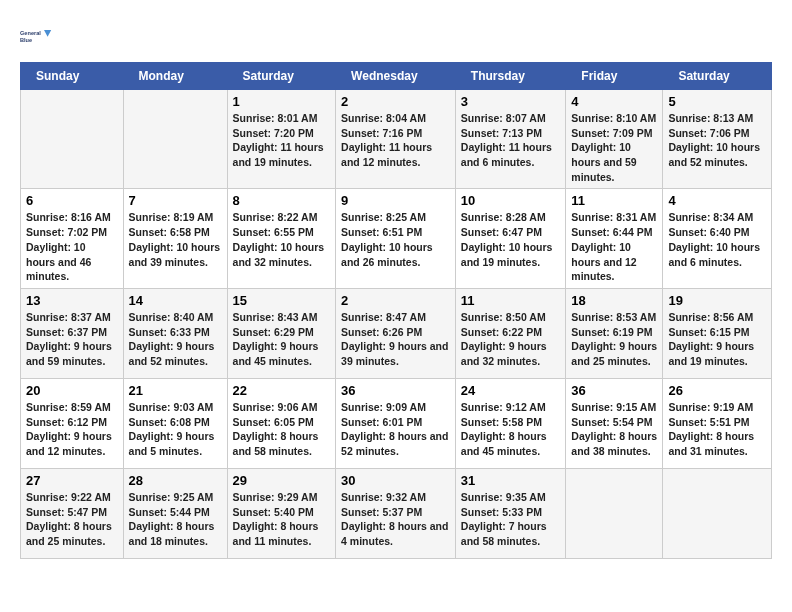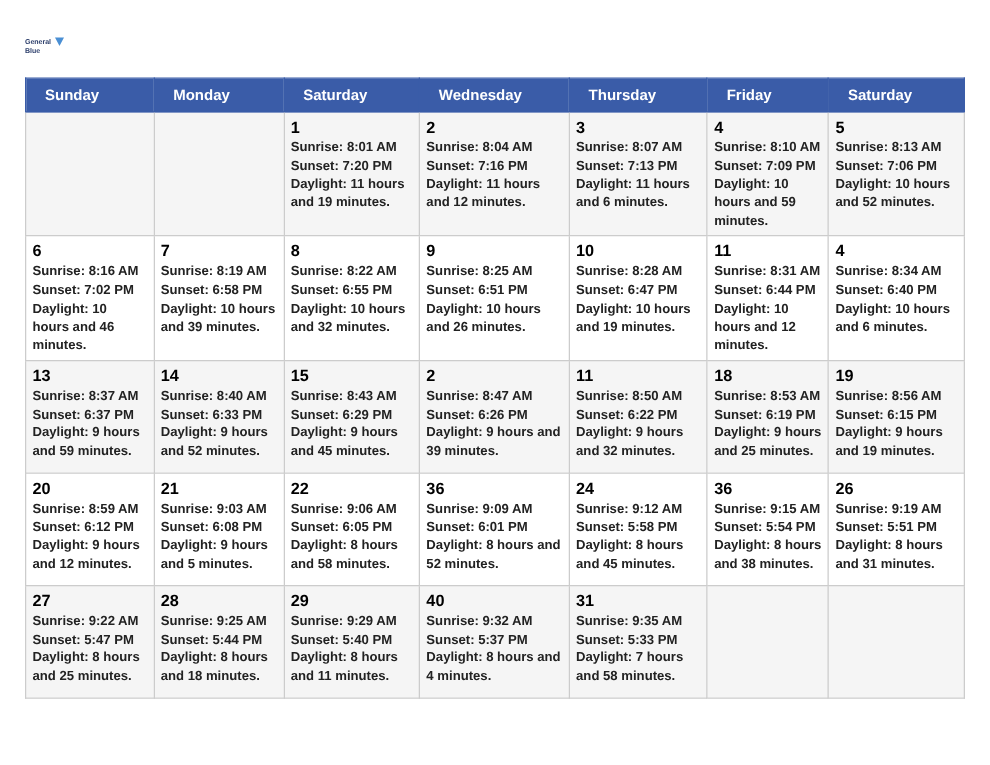--- a/index.html
+++ b/index.html
@@ -227,21 +227,21 @@
         </td>
         <td>
           <div class="day-number">28</div>
           <div class="day-info">Sunrise: 9:25 AM<br>Sunset: 5:44 PM<br>Daylight: 8 hours and 18 minutes.</div>
         </td>
         <td>
           <div class="day-number">29</div>
           <div class="day-info">Sunrise: 9:29 AM<br>Sunset: 5:40 PM<br>Daylight: 8 hours and 11 minutes.</div>
         </td>
         <td>
-          <div class="day-number">40</div>
+          <div class="day-number">30</div>
           <div class="day-info">Sunrise: 9:32 AM<br>Sunset: 5:37 PM<br>Daylight: 8 hours and 4 minutes.</div>
         </td>
         <td>
           <div class="day-number">31</div>
           <div class="day-info">Sunrise: 9:35 AM<br>Sunset: 5:33 PM<br>Daylight: 7 hours and 58 minutes.</div>
         </td>
         <td></td>
         <td></td>
       </tr>
     </tbody>

